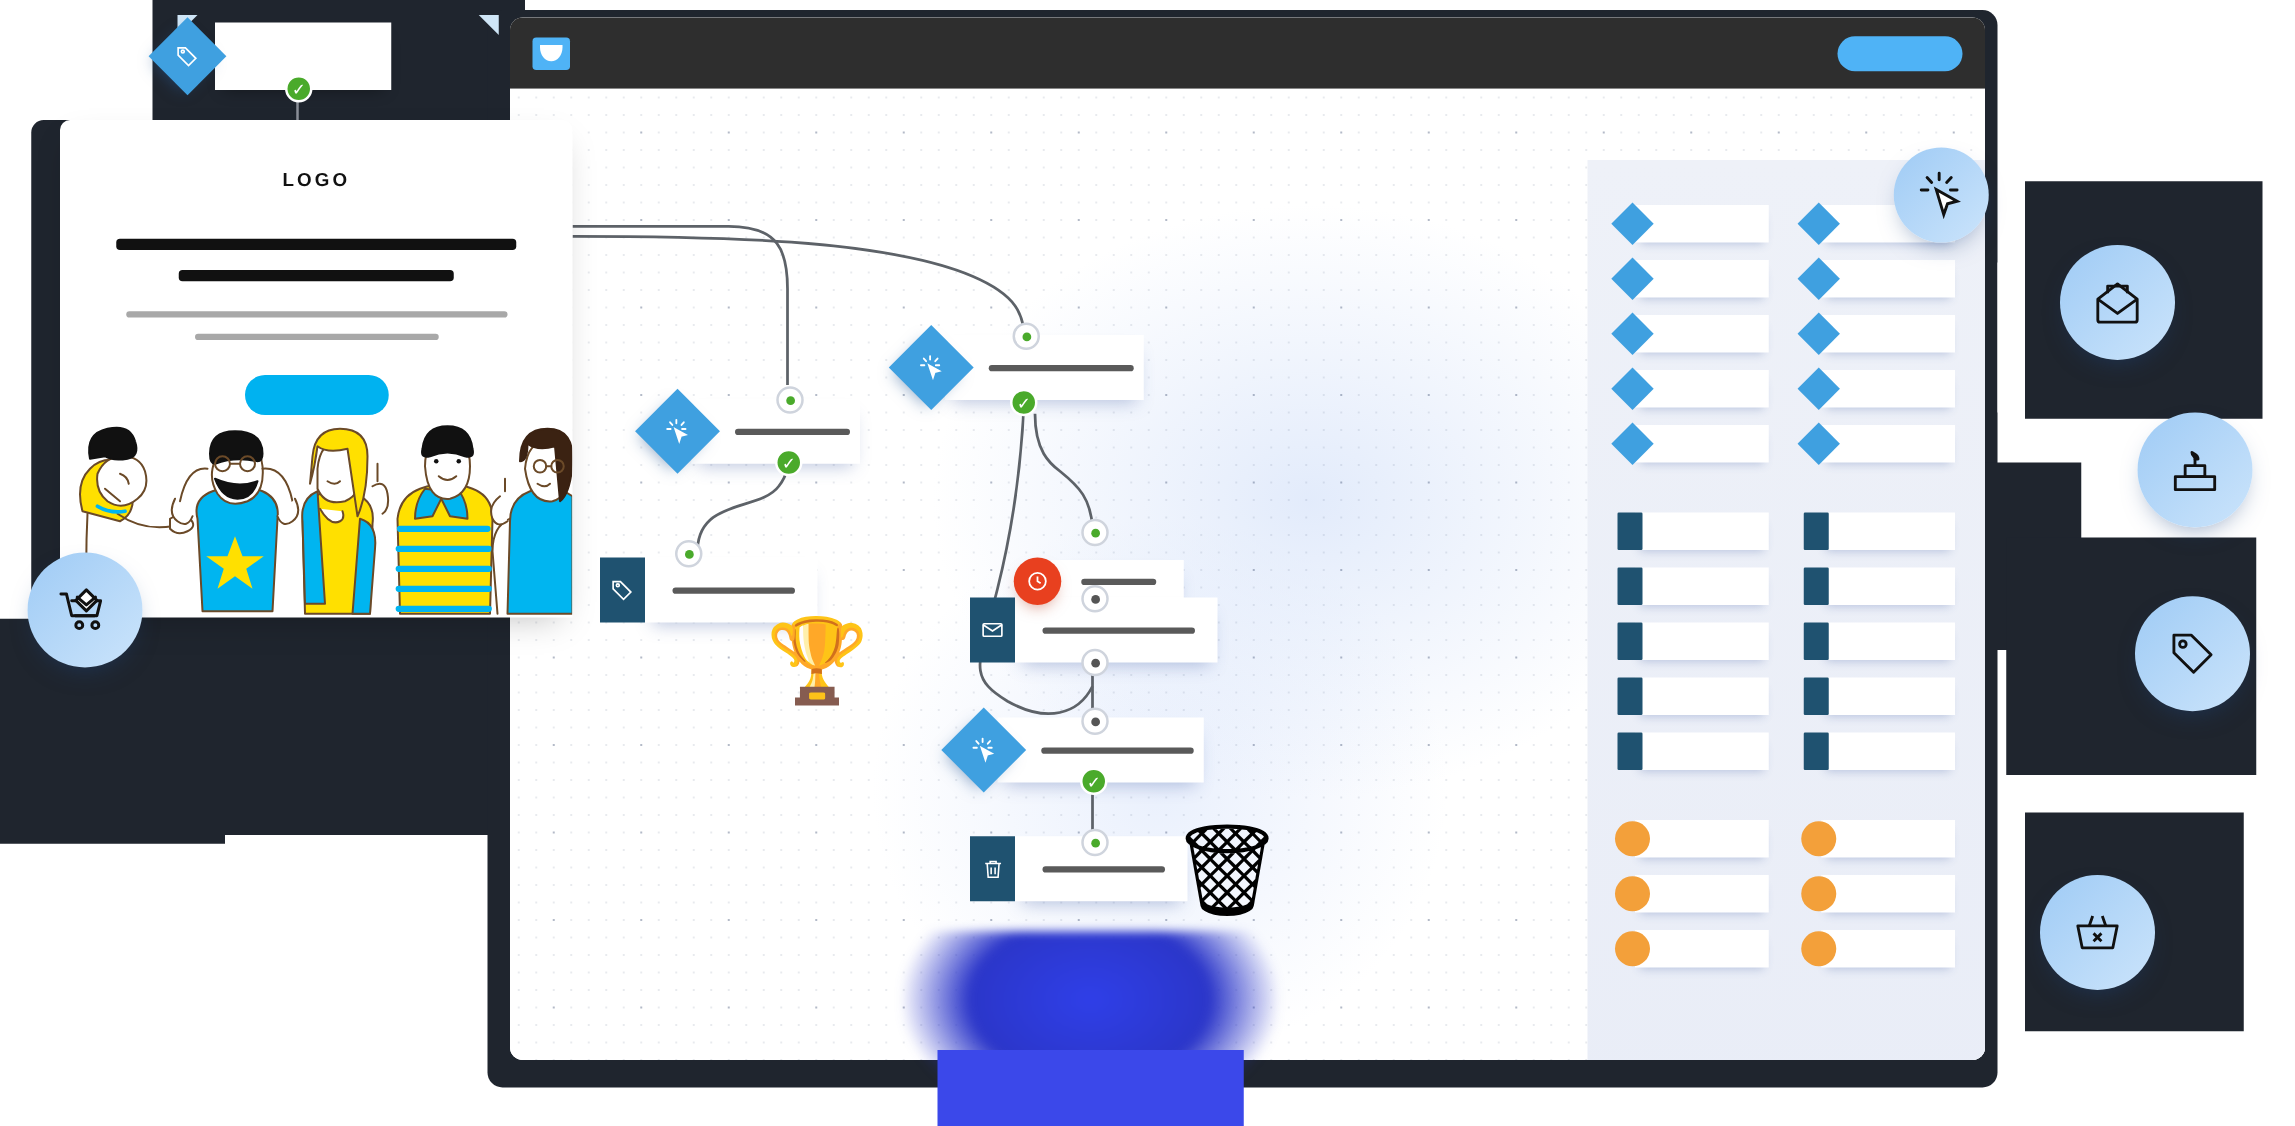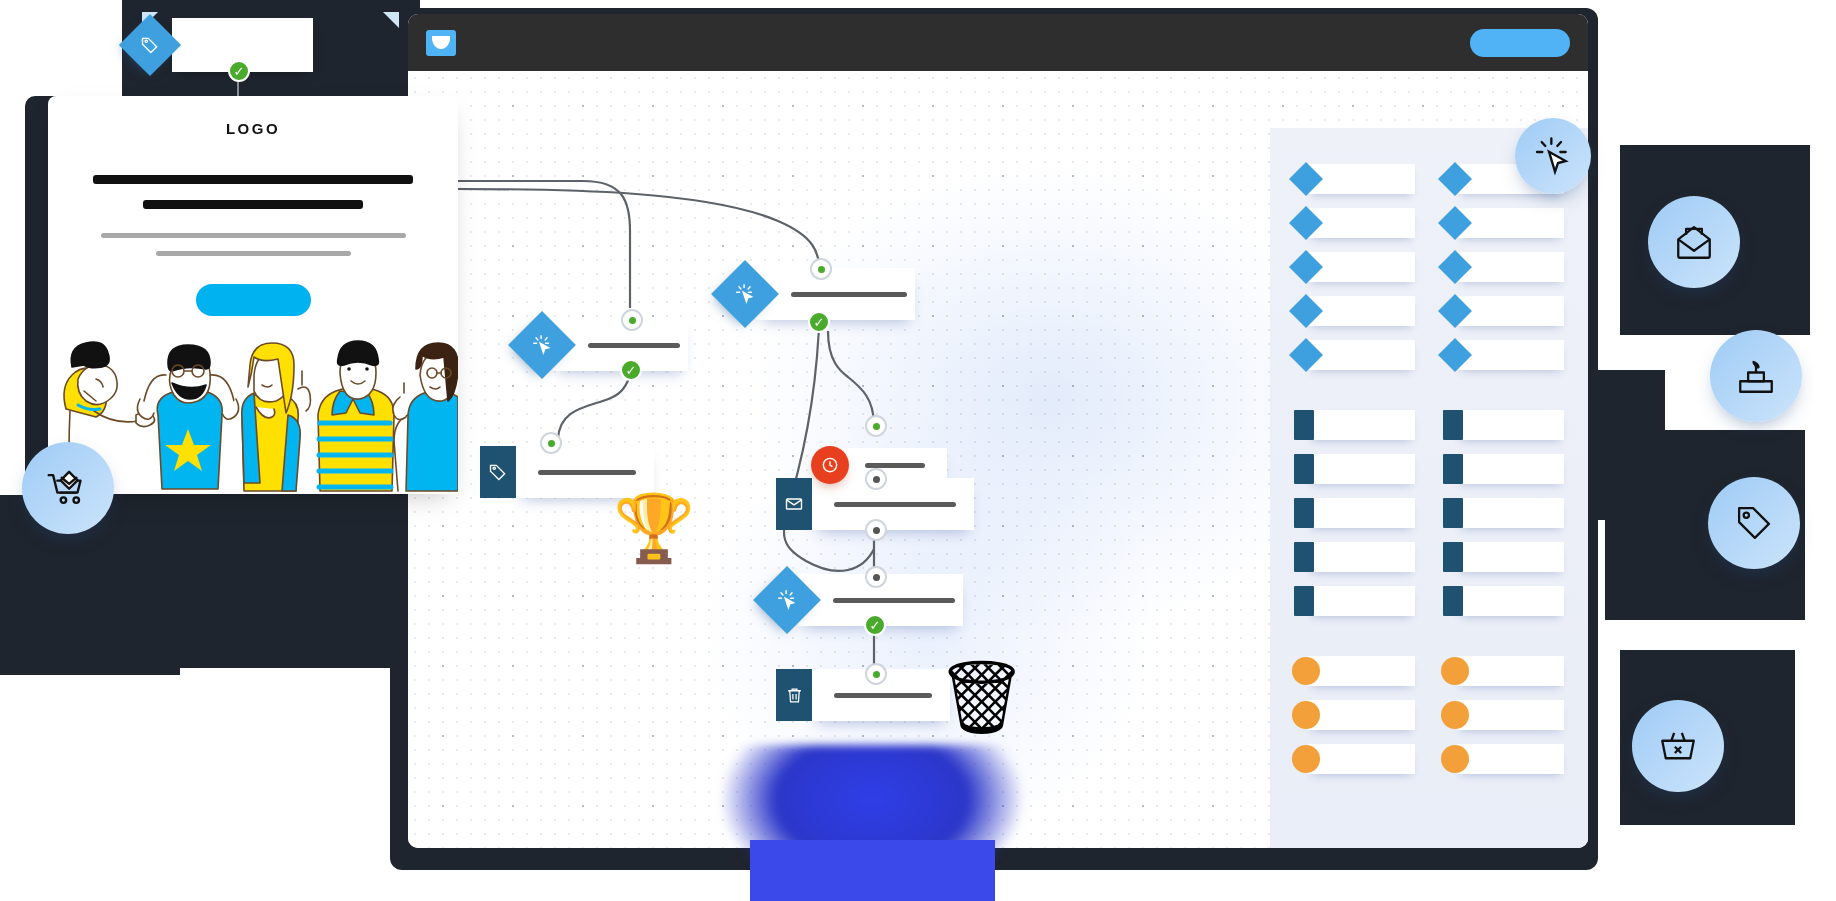--- a/index.html
+++ b/index.html
@@ -114,21 +114,21 @@
   }
 
   
   .landing{
     position:absolute;left:48px;top:96px;width:410px;height:398px;
     background:#fff;border-radius:8px 8px 0 0;overflow:hidden;
     box-shadow:0 10px 26px -10px rgba(0,0,0,.25);
   }
   .landing .logo-txt{
     text-align:center;font-weight:bold;letter-spacing:2.5px;font-size:15px;color:#111;
-    margin-top:24px;
+    margin-top:40px;
   }
   .bar{margin:0 auto;border-radius:3px;}
   .bar.b1{width:320px;height:9px;background:#111;margin-top:38px;}
   .bar.b2{width:220px;height:9px;background:#111;margin-top:16px;}
   .bar.b3{width:305px;height:5px;background:#a8a8a8;margin-top:24px;}
   .bar.b4{width:195px;height:5px;background:#a8a8a8;margin-top:13px;}
   .cta{width:115px;height:32px;border-radius:16px;background:#00b2f0;margin:28px auto 0;border:none;cursor:pointer;display:block;}
 
   
   .people{position:absolute;left:0;bottom:0;width:410px;height:175px;overflow:hidden;}

